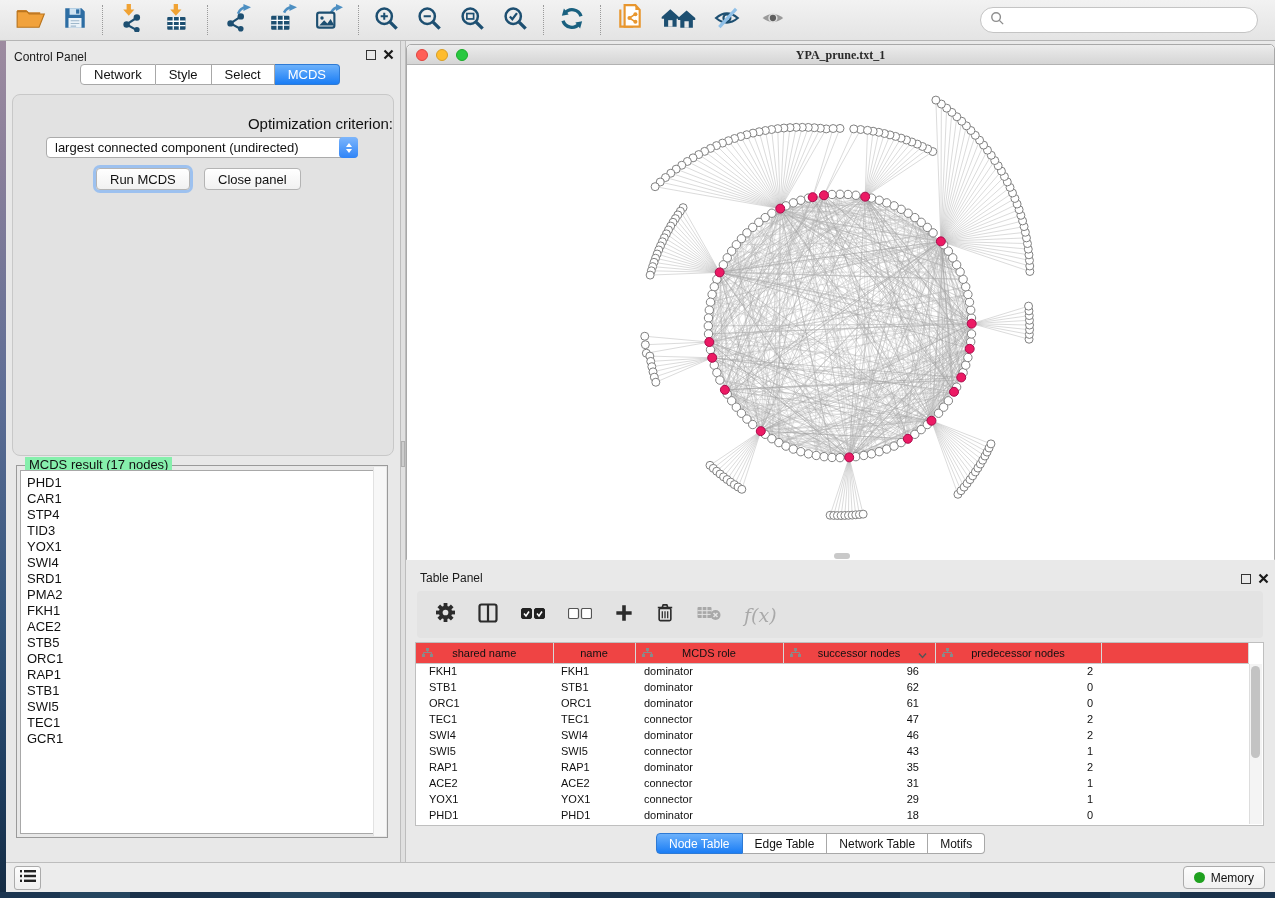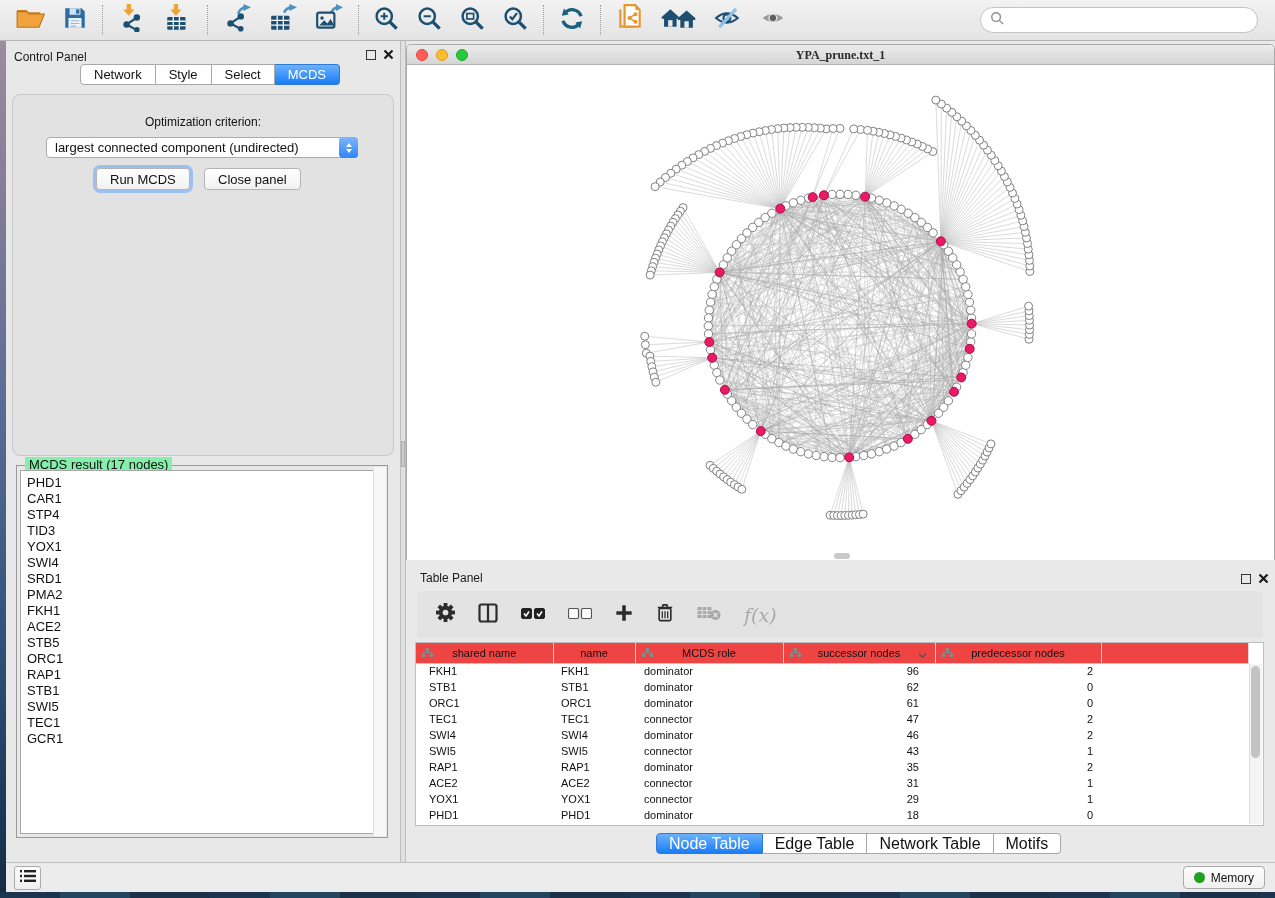--- a/index.html
+++ b/index.html
@@ -30,21 +30,21 @@
   .wb-float { width:10px; height:10px; border:1.5px solid #333; }
   .wb-x svg { display:block; }
   .cp-tabs { position:absolute; left:74px; top:23px; display:flex; }
   .seg { background:#fff; border:1px solid #a8a8a8; border-left:none; height:21px; padding:0 13px;
     font-size:13px; line-height:19px; color:#111; }
   .seg.first { border-left:1px solid #a8a8a8; border-radius:4px 0 0 4px; }
   .seg.last { border-radius:0 4px 4px 0; }
   .seg.active { background:linear-gradient(#6cb1fb,#1a7df5); border-color:#2e7ad4; color:#fff; }
   .cp-card { position:absolute; left:6px; top:53px; width:382px; height:362px; background:#e2e2e2;
     border:1px solid #c8c8c8; border-radius:8px; }
-  .opt-label { position:absolute; left:0; right:0; top:20px; text-align:center; font-size:12px; color:#111; }
+  .opt-label { position:absolute; left:0; right:0; top:20px; text-align:right; font-size:15px; color:#111; }
   .dropdown { position:absolute; left:33px; top:42px; width:312px; height:21px; background:#fff;
     border:1px solid #ababab; border-radius:4px; display:flex; align-items:center; }
   .dropdown .dd-text { flex:1; font-size:13px; padding-left:8px; color:#111; white-space:nowrap; overflow:hidden; }
   .dd-stepper { width:19px; height:21px; margin-right:-1px; border-radius:4px;
     background:linear-gradient(#7db6fc,#2f84f7); display:flex; flex-direction:column;
     align-items:center; justify-content:center; gap:2px; }
   .dd-up { width:0; height:0; border-left:3.5px solid transparent; border-right:3.5px solid transparent; border-bottom:4.5px solid #fff; }
   .dd-dn { width:0; height:0; border-left:3.5px solid transparent; border-right:3.5px solid transparent; border-top:4.5px solid #fff; }
   .btn { background:linear-gradient(#ffffff,#f1f1f1); border:1px solid #b4b4b4; border-radius:4px;
     font-size:13px; color:#111; height:22px; padding:0 13px; position:absolute; top:73px; }
@@ -90,21 +90,21 @@
   .node-table th .sort { position:absolute; right:8px; top:6px; }
   .node-table td { height:16px; white-space:nowrap; overflow:hidden; }
   .node-table td.c0 { padding-left:13px; }
   .node-table td.c1 { padding-left:8px; }
   .node-table td.c2 { padding-left:9px; }
   .node-table td.c3 { text-align:right; padding-right:16px; }
   .node-table td.c4 { text-align:right; padding-right:8px; }
   .tbl-vscroll { position:absolute; right:1px; top:21px; bottom:1px; width:13px; background:#f4f4f4; border-left:1px solid #ddd; }
   .tbl-thumb { position:absolute; left:1px; top:2px; width:9px; height:92px; background:#c3c3c3; border-radius:5px; }
   .tp-tabs { position:absolute; left:250px; top:268px; display:flex; }
-  .tp-tabs .seg { font-size:16px; height:21px; line-height:20px; padding:0 12px; }
+  .tp-tabs .seg { font-size:12px; height:21px; line-height:20px; padding:0 12px; }
 
   
   .status-bar { position:absolute; left:6px; top:862px; width:1269px; height:30px; background:#ececec; border-top:1px solid #bdbdbd; }
   .list-btn { position:absolute; left:8px; top:3px; width:27px; height:24px; background:linear-gradient(#fdfdfd,#efefef);
     border:1px solid #ababab; border-radius:3px; display:flex; align-items:center; justify-content:center; }
   .memory-btn { position:absolute; right:10px; top:3px; height:23px; background:linear-gradient(#fdfdfd,#f0f0f0);
     border:1px solid #ababab; border-radius:4px; display:flex; align-items:center; gap:6px; padding:0 10px; font-size:12px; color:#111; }
   .mem-dot { width:11px; height:11px; border-radius:50%; background:#1fa11f; }
 </style>
 </head>

